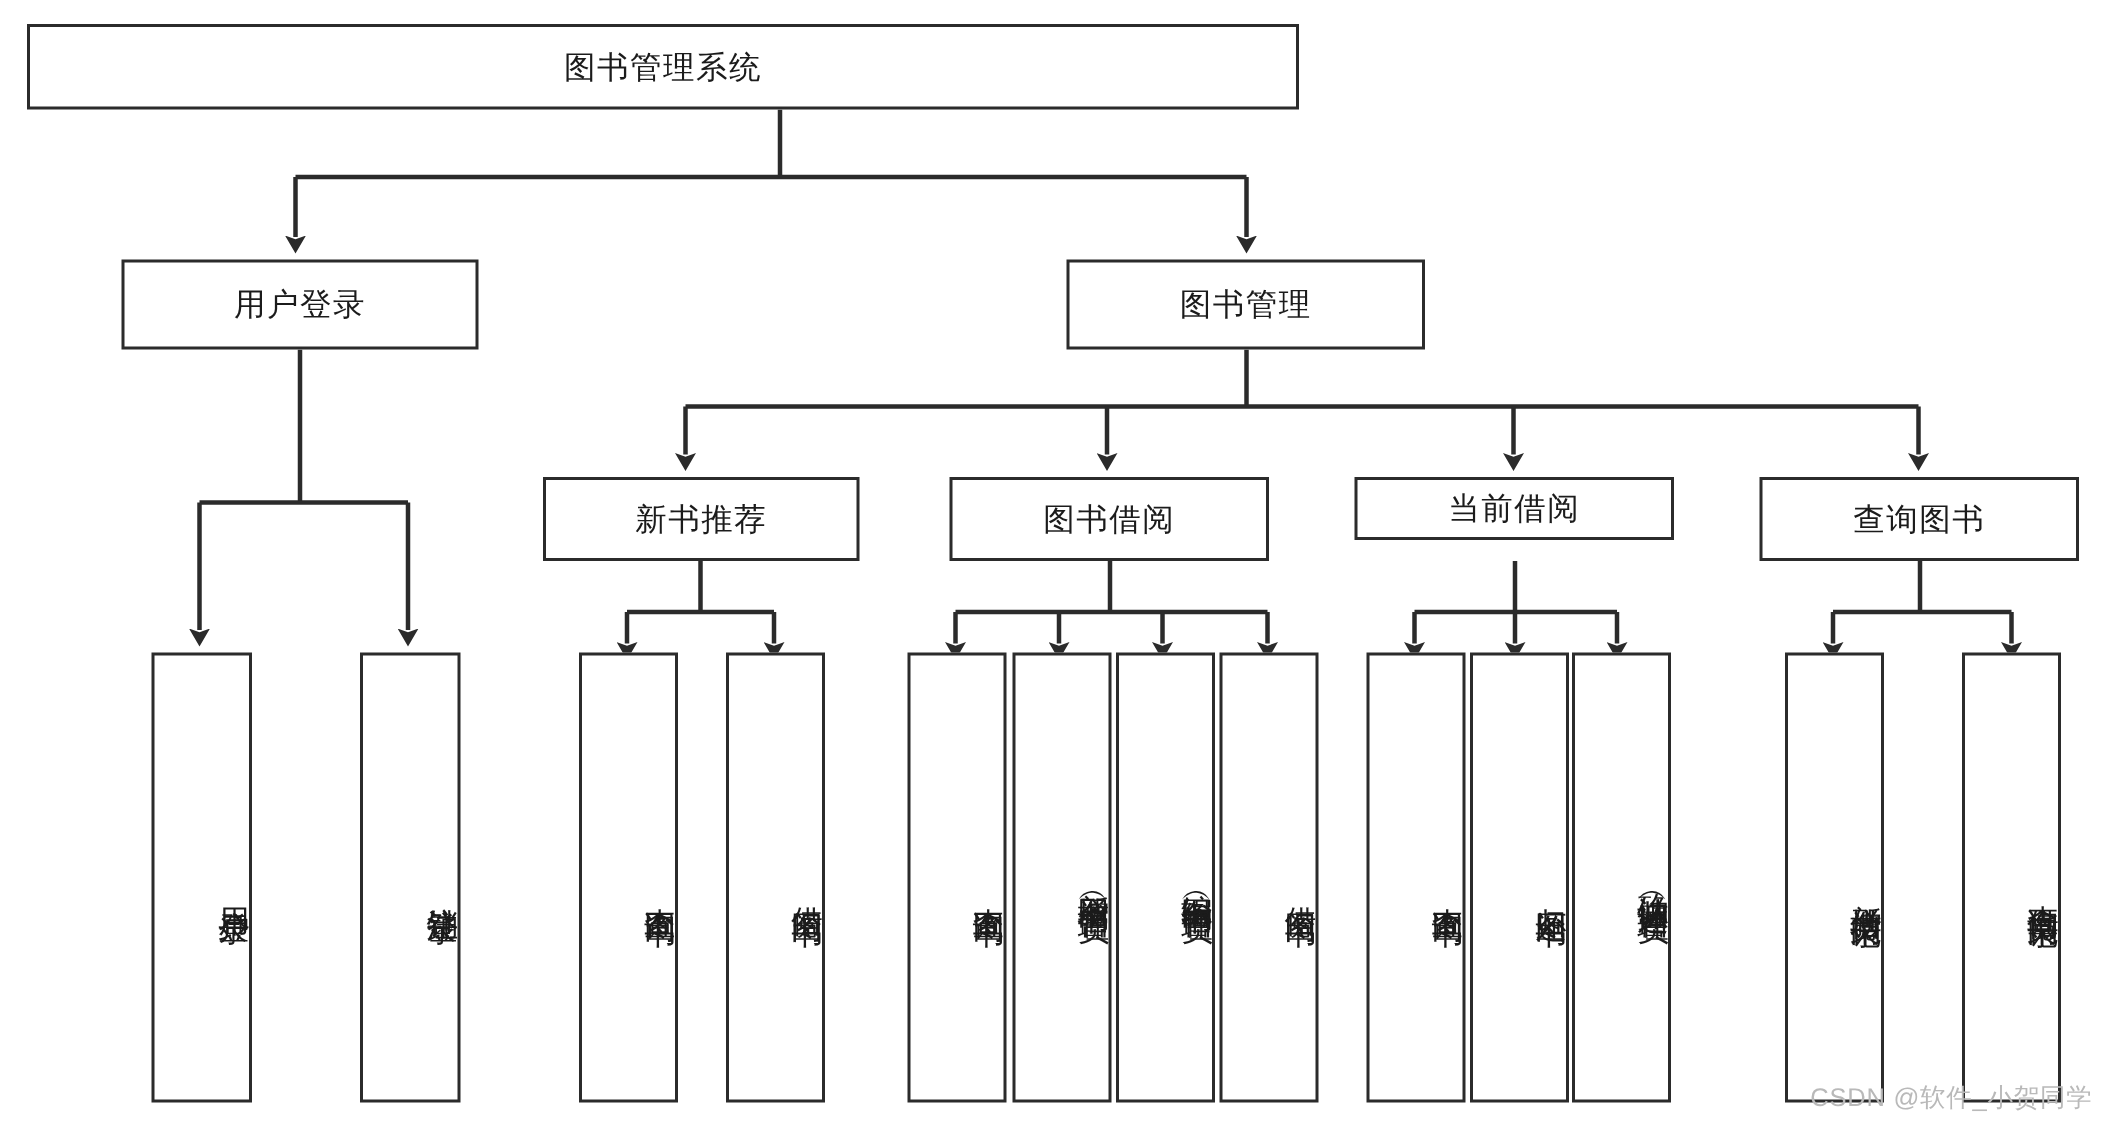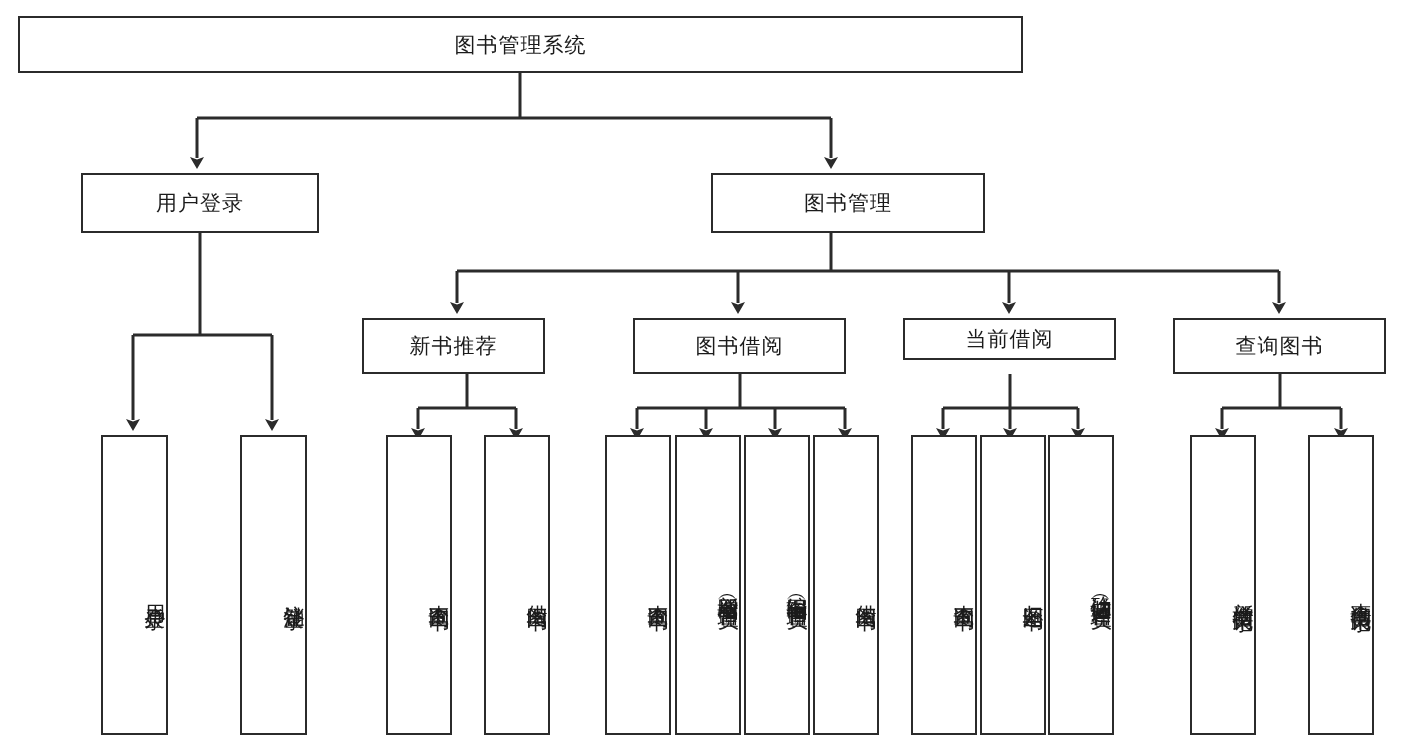--- a/index.html
+++ b/index.html
@@ -119,33 +119,33 @@
       <path d="M 1010 408 L 1010 429" marker-end="url(#arrow)"></path>
       <path d="M 1078 408 L 1078 429" marker-end="url(#arrow)"></path>
 
       <path d="M 1280 374 L 1280 408"></path>
       <path d="M 1222 408 L 1341 408"></path>
       <path d="M 1222 408 L 1222 429" marker-end="url(#arrow)"></path>
       <path d="M 1341 408 L 1341 429" marker-end="url(#arrow)"></path>
     </g>
   </svg>
 
-  <div class="node h" style="left:18px; top:16px; width:1005px; height:57px;">
+  <div class="node h" style="left:18px; top:16px; width:848px; height:57px;">
     <span class="node-label">图书管理系统</span>
   </div>
 
   <div class="node h" style="left:81px; top:173px; width:238px; height:60px;">
     <span class="node-label">用户登录</span>
   </div>
 
-  <div class="node h" style="left:711px; top:173px; width:274px; height:60px;">
+  <div class="node h" style="left:711px; top:173px; width:239px; height:60px;">
     <span class="node-label">图书管理</span>
   </div>
 
-  <div class="node h" style="left:362px; top:318px; width:183px; height:56px;">
+  <div class="node h" style="left:362px; top:318px; width:211px; height:56px;">
     <span class="node-label">新书推荐</span>
   </div>
 
   <div class="node h" style="left:633px; top:318px; width:213px; height:56px;justify-content:center;">
     <span class="node-label">图书借阅</span>
   </div>
 
   <div class="node h" style="left:903px; top:318px; width:213px; height:42px;">
     <span class="node-label">当前借阅</span>
   </div>
@@ -199,14 +199,15 @@
   </div>
 
   <div class="node v" style="left:1190px; top:435px; width:66px; height:300px;">
     <span class="node-label">新增借阅记录</span>
   </div>
 
   <div class="node v" style="left:1308px; top:435px; width:66px; height:300px;">
     <span class="node-label">查询借阅记录</span>
   </div>
 
+  <div id="watermark">CSDN @软件_小贺同学</div>
 
 </div>
 
 </body></html>

